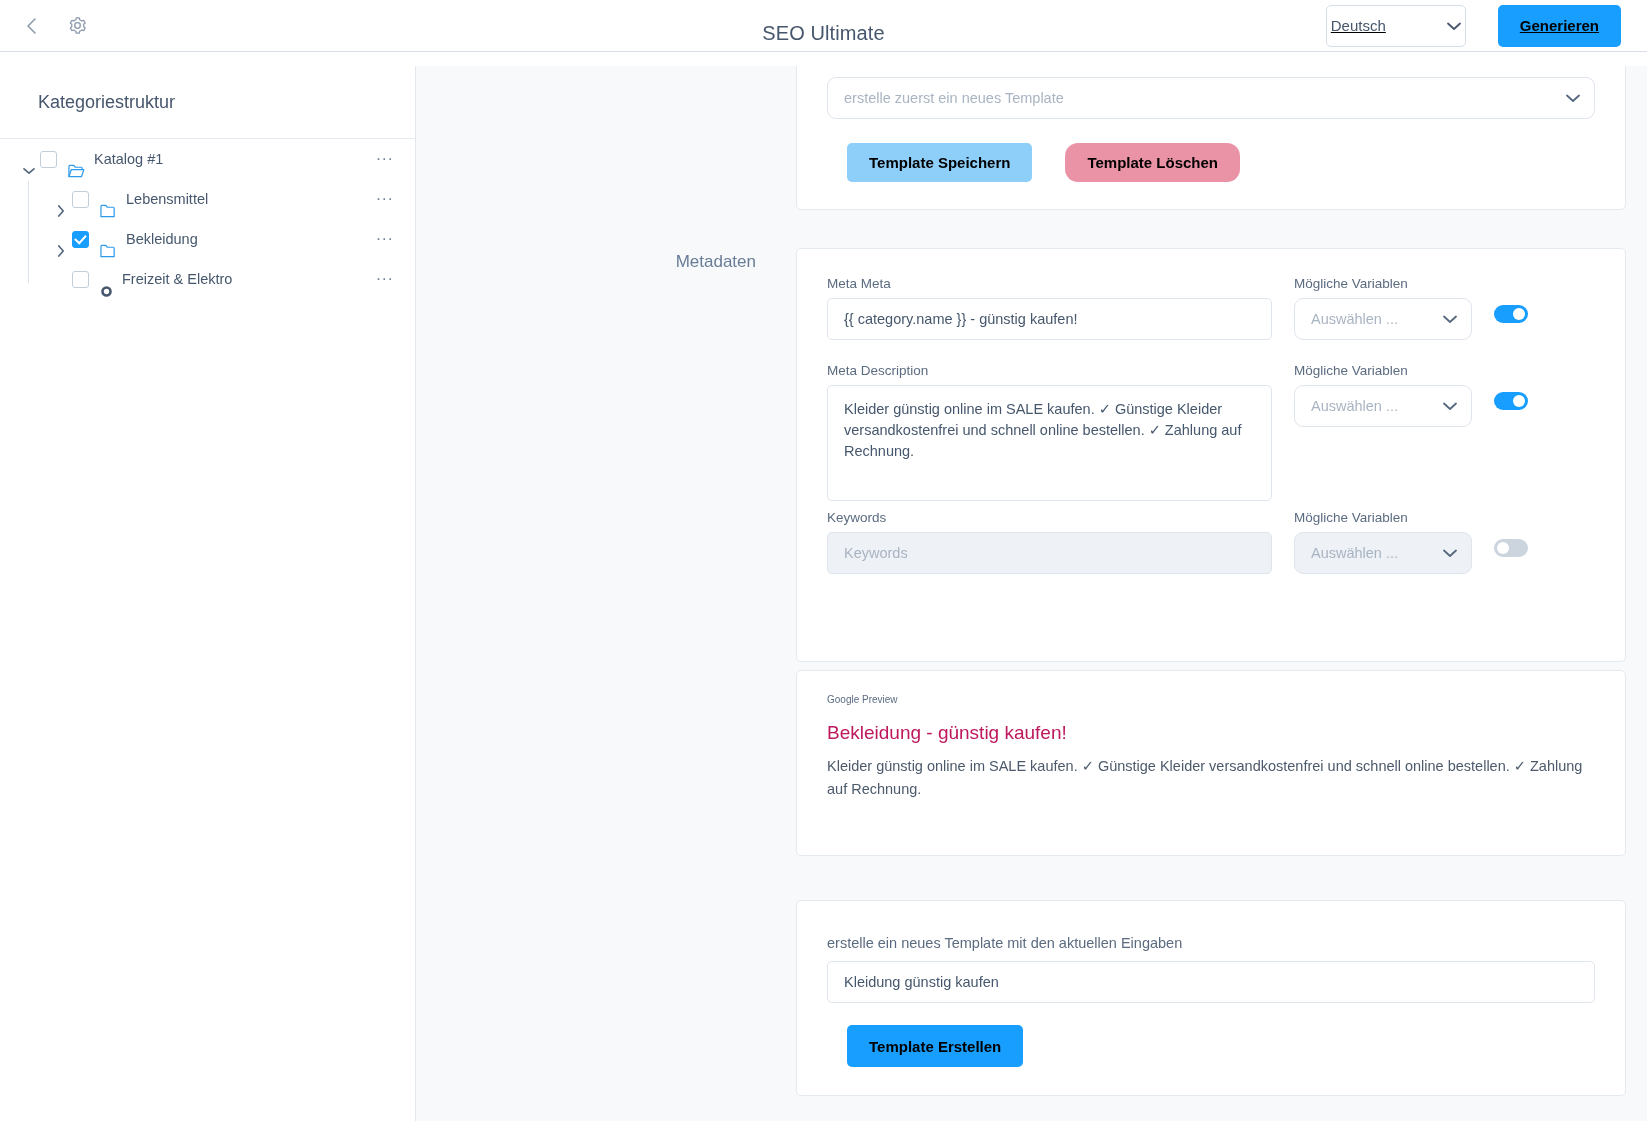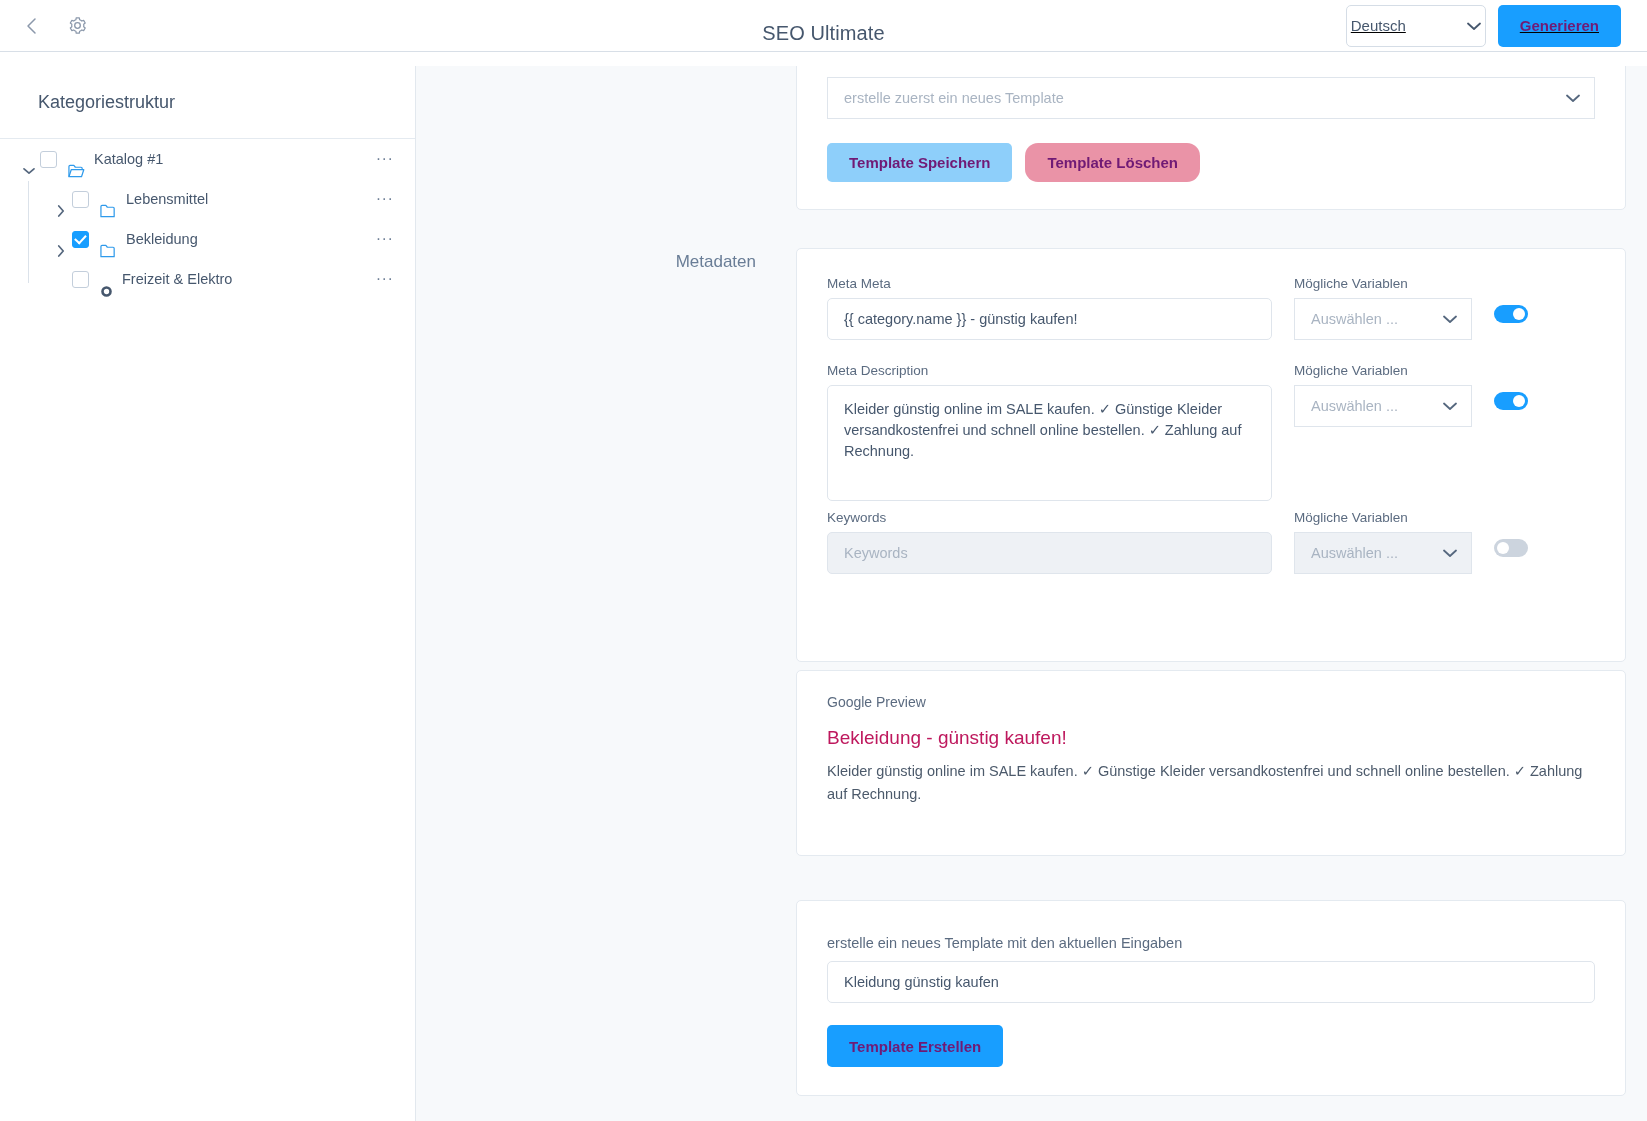--- a/index.html
+++ b/index.html
@@ -39,21 +39,21 @@
     width: 140px; height: 42px;
     border: 1px solid #d5dde6; border-radius: 5px;
     background: #fff; color: #46576d; font-size: 15px;
     display: flex; align-items: center; padding: 0 4px;
     cursor: pointer;
   }
   .lang-select .chev { margin-left: auto; color: #46576d; }
   .btn {
     border: none; border-radius: 5px; cursor: pointer;
     font-family: "Liberation Sans", sans-serif;
-    font-size: 15px; font-weight: 600; color: #701a75;
+    font-size: 15px; font-weight: 600; color: #000000; margin-left: 20px;
   }
   .btn-primary { background: #189eff; padding: 0 22px; height: 42px; }
 
   
   .body-area {
     position: absolute; top: 66px; left: 0;
     width: 1647px; height: 1055px;
     display: flex;
   }
 
@@ -131,21 +131,21 @@
     width: 100%; height: 42px;
     border: 1px solid #dfe5ec; border-radius: 5px;
     background: #fff; color: #46576d; font-size: 14.5px;
     padding: 0 16px;
     font-family: "Liberation Sans", sans-serif;
     display: flex; align-items: center;
   }
   .inp.disabled { background: #eef1f5; border-color: #dfe5ec; color: #a9b4c2; }
   .selectbox {
     width: 100%; height: 42px;
-    border: 1px solid #dfe5ec; border-radius: 0;
+    border: 1px solid #dfe5ec; border-radius: 9px;
     background: #fff; color: #a9b4c2; font-size: 14.5px;
     padding: 0 14px 0 16px;
     display: flex; align-items: center; cursor: pointer;
   }
   .selectbox.disabled { background: #eef1f5; }
   .selectbox .chev { margin-left: auto; color: #55677e; }
   .tarea {
     width: 100%; height: 116px;
     border: 1px solid #dfe5ec; border-radius: 5px;
     background: #fff; color: #46576d; font-size: 14.5px;
@@ -363,21 +363,21 @@
           <div style="flex:0 0 34px; padding-top:29px;">
             <div class="toggle off"></div>
           </div>
         </div>
 
       </div>
     </section>
 
     <section class="panel" style="top:604px; height:186px;">
       <div style="padding:23px 30px 0 30px;">
-        <div class="field-label" style="font-size:14px; margin-bottom:0;">Google Preview</div>
+        <div class="field-label" style="font-size:10px; margin-bottom:0;">Google Preview</div>
         <div class="gp-title">Bekleidung - günstig kaufen!</div>
         <div class="gp-desc">Kleider günstig online im SALE kaufen. ✓ Günstige Kleider versandkostenfrei und schnell online bestellen. ✓ Zahlung auf Rechnung.</div>
       </div>
     </section>
 
     <section class="panel" style="top:834px; height:196px;">
       <div style="padding:34px 30px 0 30px;">
         <div class="field-label" style="font-size:14.5px; margin-bottom:10px;">erstelle ein neues Template mit den aktuellen Eingaben</div>
         <div class="inp">Kleidung günstig kaufen</div>
         <button class="btn btn-create" style="margin-top:22px;">Template Erstellen</button>

